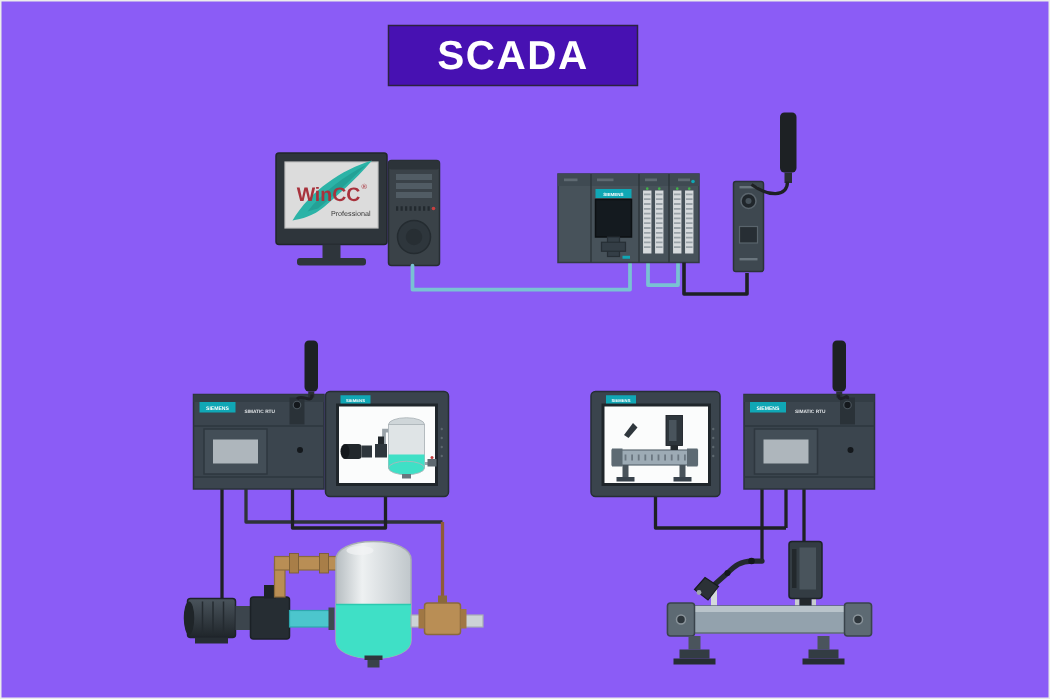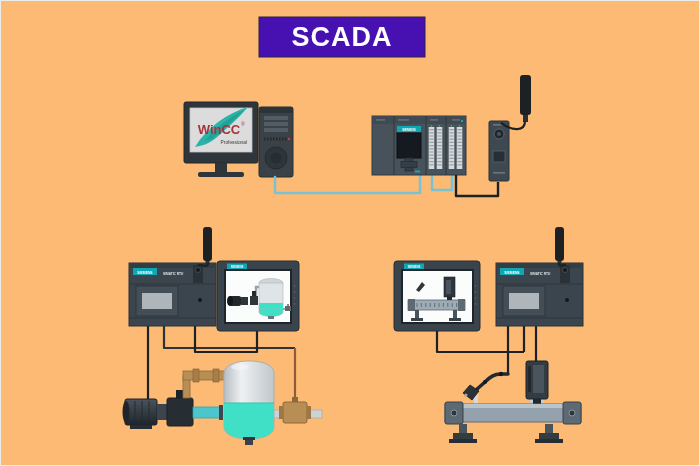--- a/index.html
+++ b/index.html
@@ -1,17 +1,17 @@
 <!DOCTYPE html>
 <html><head>
 <meta charset="utf-8">
 <style>
   html,body{margin:0;padding:0;background:#ffffff;}
   .canvas{
-    position:relative;width:700px;height:466px;background:#fdba74;
+    position:relative;width:700px;height:466px;background:#8b5cf6;
     box-shadow:inset 0 0 0 1px #ececec;overflow:hidden;
     font-family:"Liberation Sans", sans-serif;
   }
   svg{display:block;}
   text{font-family:"Liberation Sans", sans-serif;}
 </style>
 </head>
 <body>
 
 <div class="canvas">

